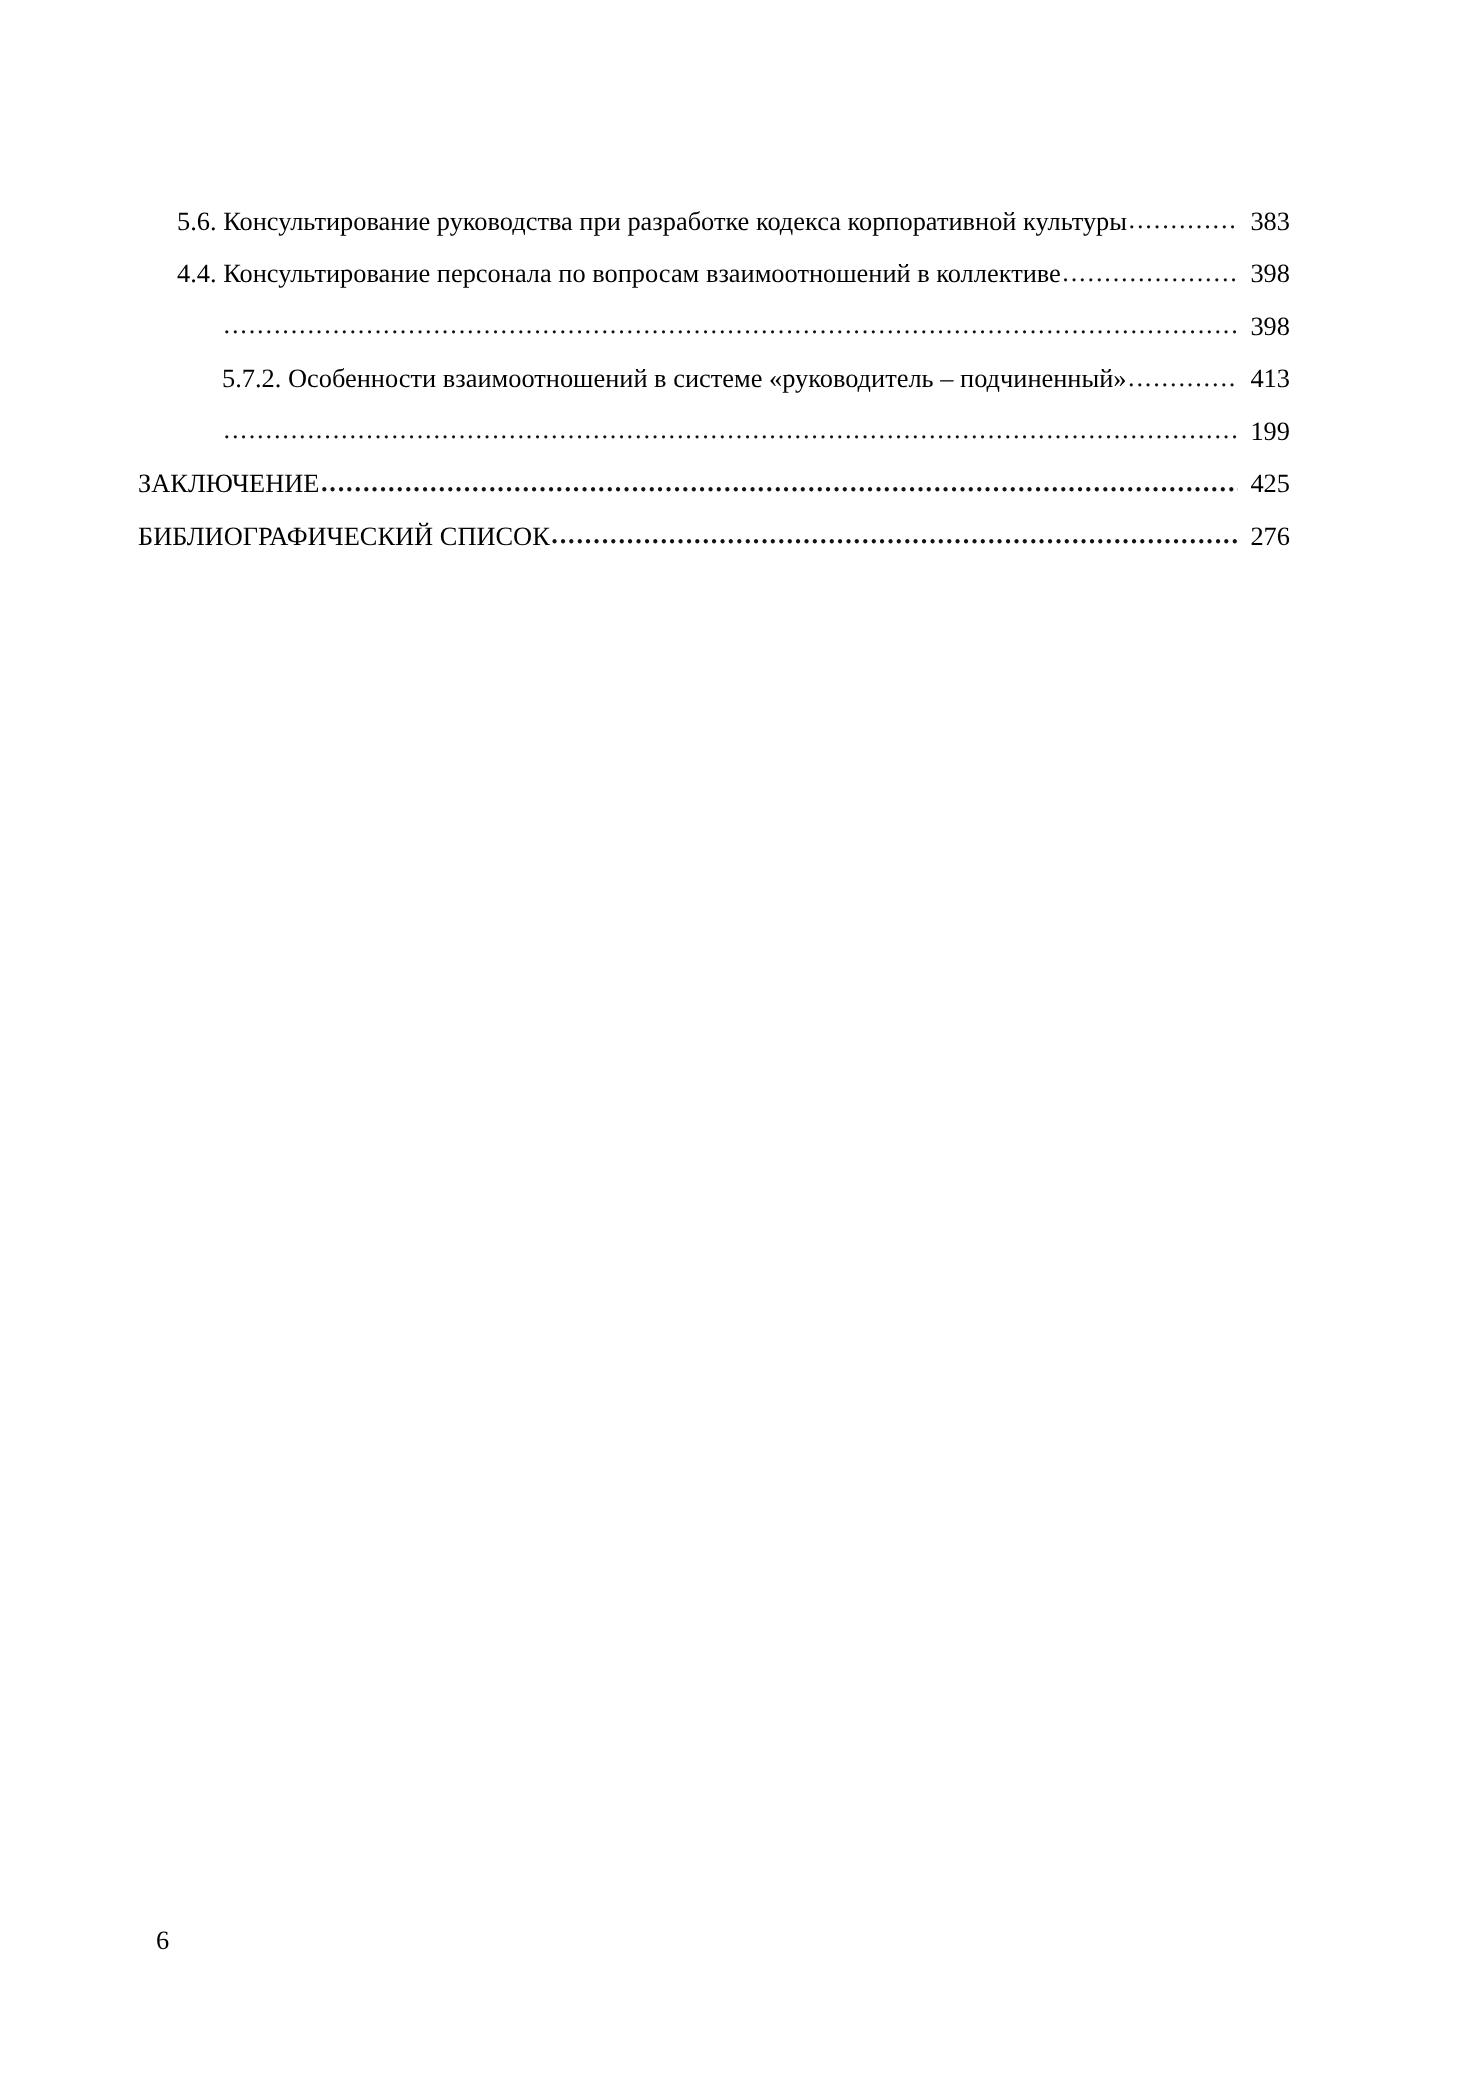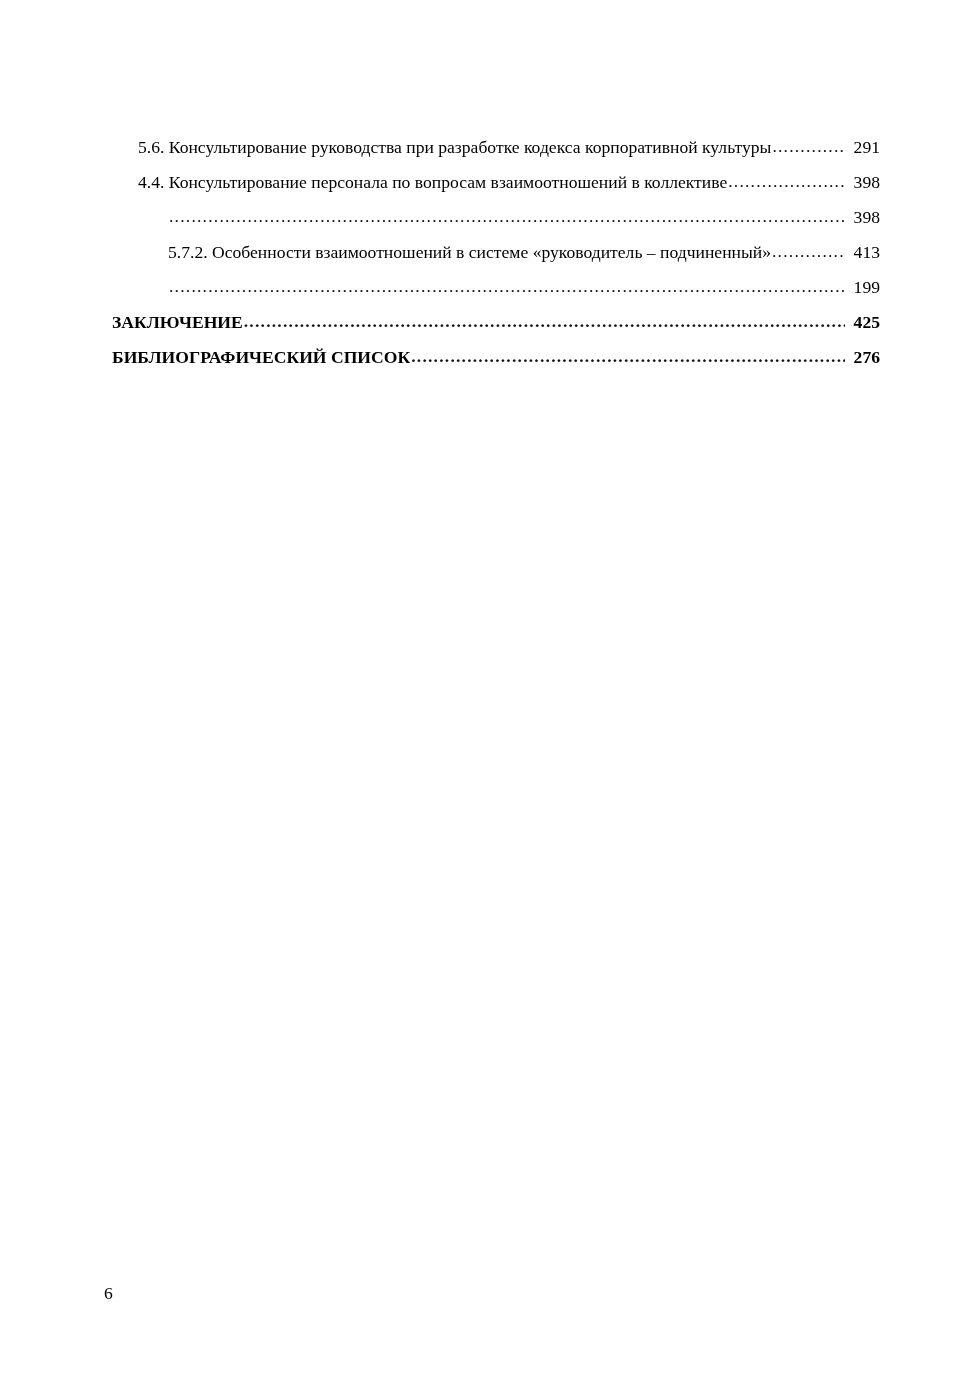--- a/index.html
+++ b/index.html
@@ -18,21 +18,21 @@
   .page {
     position: absolute;
     left: 0;
     top: 0;
     width: 975px;
     height: 1388px;
     box-sizing: border-box;
   }
   .toc {
     position: absolute;
-    left: 112px;
+    left: 92px;
     top: 130px;
     width: 768px;
   }
   .toc-entry {
     display: flex;
     align-items: baseline;
     font-size: 17.6px;
     line-height: 35px;
     white-space: nowrap;
   }
@@ -58,39 +58,39 @@
   .lvl2 {
     padding-left: 26px;
   }
   .lvl3 {
     padding-left: 56px;
   }
   .bold {
     font-weight: bold;
   }
   .bold .title, .bold .page-num {
-    font-weight: bold;
+    font-weight: normal;
   }
   .folio {
     position: absolute;
     left: 104px;
     top: 1283px;
     font-size: 17.6px;
   }
 </style>
 </head>
 <body>
 
 <div class="page">
 
   <div class="toc" id="toc">
       <div class="toc-entry lvl2">
         <span class="title">5.6. Консультирование руководства при разработке кодекса корпоративной культуры</span>
         <span class="leader">................................................................................................................................................................</span>
-        <span class="page-num">291</span>
+        <span class="page-num">383</span>
       </div>
       <div class="toc-entry lvl2">
         <span class="title">4.4. Консультирование персонала по вопросам взаимоотношений в коллективе</span>
         <span class="leader">................................................................................................................................................................</span>
         <span class="page-num">398</span>
       </div>
       <div class="toc-entry lvl3">
         <span class="leader">................................................................................................................................................................</span>
         <span class="page-num">398</span>
       </div>

